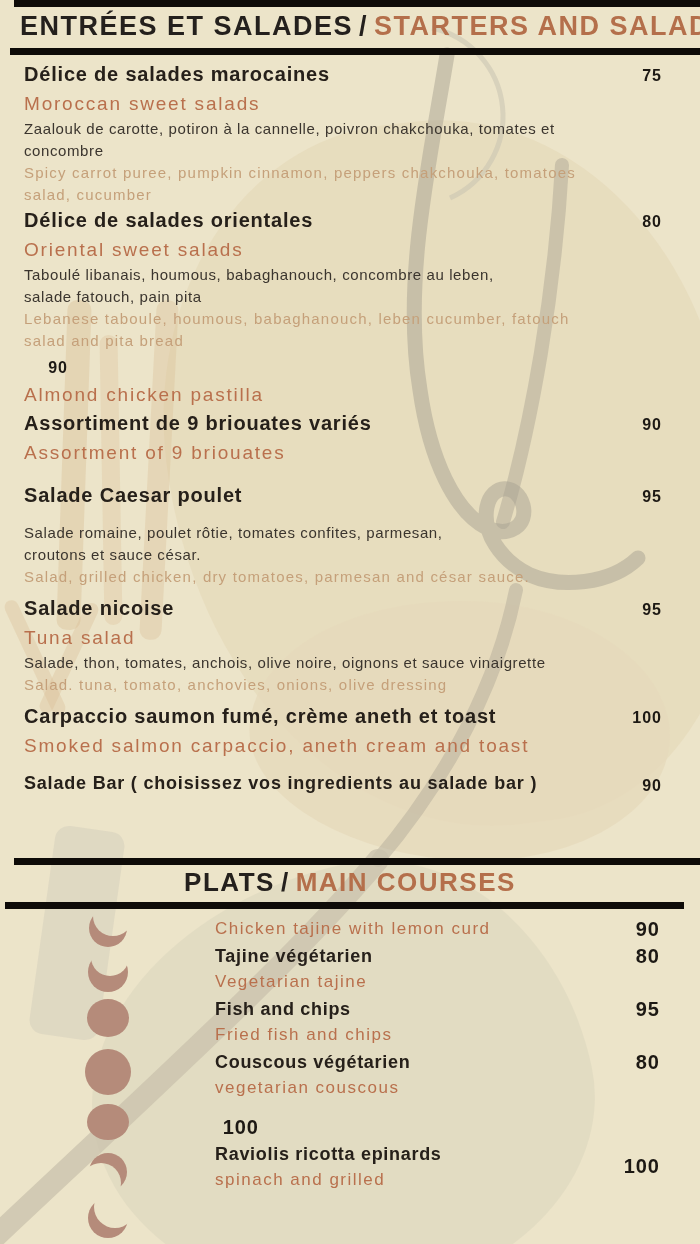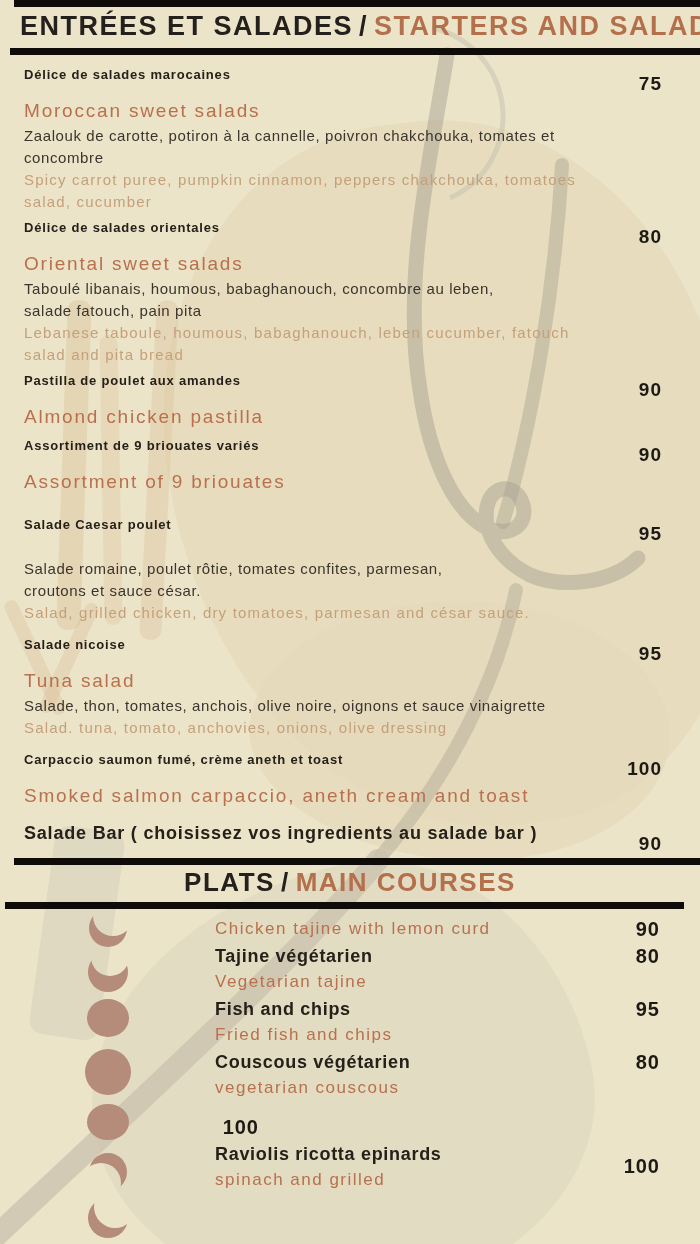--- a/index.html
+++ b/index.html
@@ -48,30 +48,30 @@
     color:#24201d; white-space:nowrap;
   }
   .title-starters{left:20px; top:11px;}
   .title-mains{top:867px; left:0; right:0; text-align:center; font-size:26px;}
   .title-en{color:#b46f4b;}
   .title-sep{color:#24201d; padding:0 6px;}
   
   #starters-list{position:absolute; left:24px; right:38px; top:60px;}
   .item-head{display:flex; justify-content:space-between; align-items:flex-start;}
   .name-fr{
-    font-weight:bold; font-size:13px; line-height:29px; letter-spacing:.8px;
+    font-weight:bold; font-size:20px; line-height:29px; letter-spacing:.8px;
     color:#26201a; white-space:nowrap;
   }
   .name-en{
     font-weight:normal; font-size:19px; line-height:29px; letter-spacing:1.8px;
     color:#b9704d; white-space:nowrap;
   }
   .price{
-    font-weight:bold; font-size:19px; line-height:25px; color:#1d1914;
-    min-width:44px; text-align:right; margin-top:11px; letter-spacing:1px;
+    font-weight:bold; font-size:16px; line-height:25px; color:#1d1914;
+    min-width:44px; text-align:right; margin-top:3px; letter-spacing:1px;
   }
   .desc-line{font-size:15px; line-height:22px; letter-spacing:.6px; color:#3b352e;}
   .desc-en .desc-line{color:#c5a07a; letter-spacing:1.2px;}
   .gap-top{margin-top:12px;}
   .mb6{margin-bottom:6px;} .mb10{margin-bottom:10px;} .mb14{margin-bottom:14px;}
   .item-small .name-fr,.item-small .name-en{font-size:18px; line-height:26px;}
   
   #mains-list{position:absolute; left:215px; right:40px; top:916px;}
   .main-row{display:flex; justify-content:space-between; align-items:flex-start; margin-bottom:1px;}
   .main-name .name-fr{font-size:18px; line-height:26px; letter-spacing:.7px;}
@@ -142,21 +142,20 @@
           <div class="desc-line">salade fatouch, pain pita</div>
         </div>
         <div class="desc-en">
           <div class="desc-line">Lebanese taboule, houmous, babaghanouch, leben cucumber, fatouch</div>
           <div class="desc-line">salad and pita bread</div>
         </div>
       </div>
 
       <div class="item">
         <div class="item-head">
-          <span class="name-fr">Pastilla de poulet aux amandes</span>
           <span class="price">90</span>
         </div>
         <div class="name-en">Almond chicken pastilla</div>
       </div>
 
       <div class="item mb14">
         <div class="item-head">
           <span class="name-fr">Assortiment de 9 briouates variés</span>
           <span class="price">90</span>
         </div>

